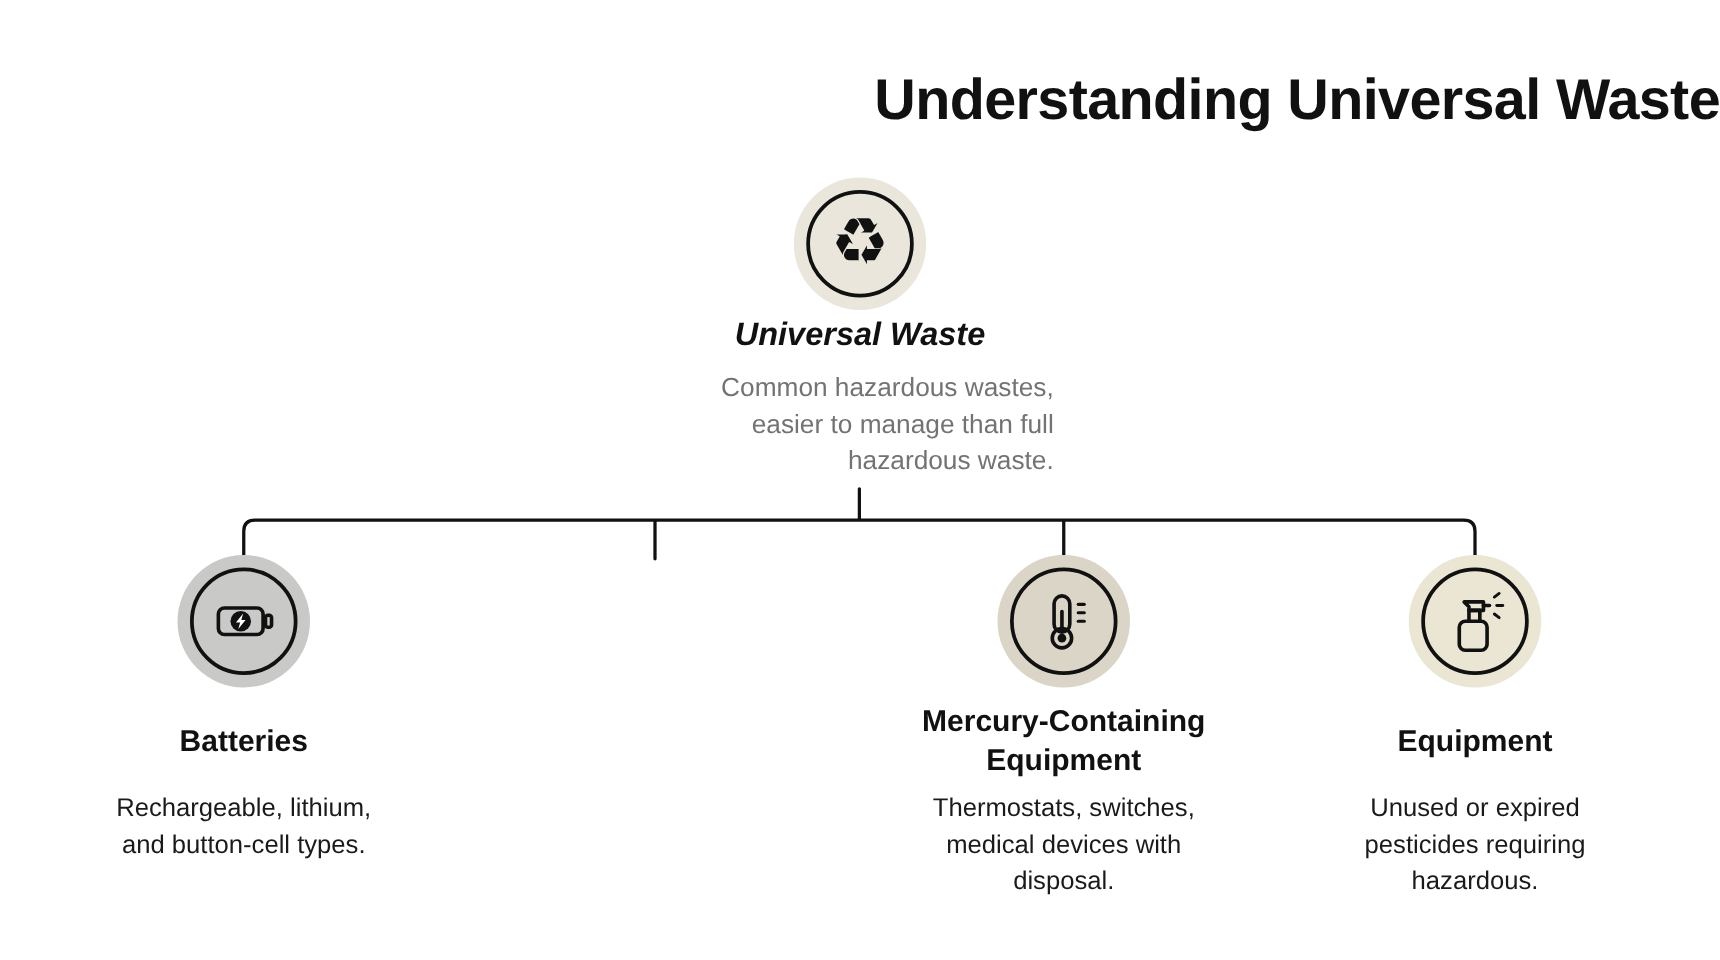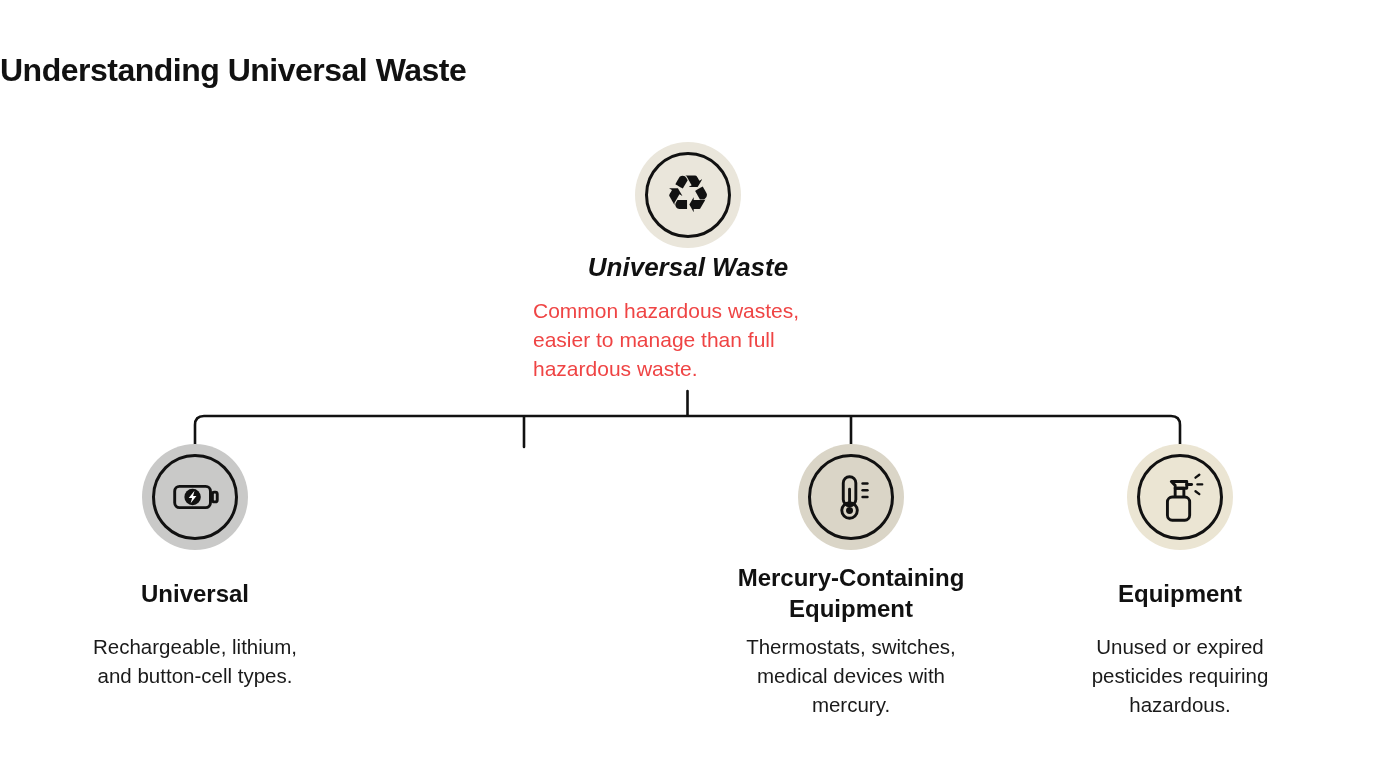--- a/index.html
+++ b/index.html
@@ -15,22 +15,22 @@
     height: 768px;
     background: #ffffff;
     overflow: hidden;
   }
   .page-title {
     position: absolute;
     top: 52px;
     left: 0;
     width: 100%;
     margin: 0;
-    text-align: left;
-    font-size: 32px;
+    text-align: right;
+    font-size: 46px;
     font-weight: 700;
     letter-spacing: -0.5px;
     color: #111111;
   }
   
   .circle {
     width: 106px;
     height: 106px;
     border-radius: 50%;
     display: flex;
@@ -69,24 +69,24 @@
     font-size: 26px;
     font-weight: 700;
     font-style: italic;
   }
   .root-desc {
     position: absolute;
     top: 296px;
     left: 533px;
     width: 310px;
     margin: 0;
-    text-align: left;
+    text-align: right;
     font-size: 21px;
     line-height: 29px;
-    color: #ef4444;
+    color: #737373;
   }
   
   .connector {
     position: absolute;
     top: 0;
     left: 0;
     pointer-events: none;
   }
   
   .col {
@@ -157,21 +157,21 @@
       <div class="ring">
         <svg class="icon-svg" width="58" height="58" viewBox="0 0 60 60">
           <rect x="9" y="19" width="37" height="22" rx="5" fill="none" stroke="#111" stroke-width="3"></rect>
           <rect x="48" y="25" width="5" height="10" rx="2" fill="none" stroke="#111" stroke-width="3"></rect>
           <circle cx="27.5" cy="30" r="8.5" fill="#111"></circle>
           <polygon points="29.5,23.5 23.5,31 27,31 25.5,36.5 31.5,29 28,29" fill="#fff"></polygon>
         </svg>
       </div>
     </div>
     <div class="child-label-wrap">
-      <h2 class="child-label">Universal</h2>
+      <h2 class="child-label">Batteries</h2>
     </div>
     <p class="child-desc">Rechargeable, lithium, and button-cell types.</p>
   </div>
 
 
   <div class="col col-2">
     <div class="circle" style="background-color: rgb(218, 213, 199);">
       <div class="ring">
         <svg class="icon-svg" width="58" height="58" viewBox="0 0 60 60">
           <rect x="22" y="9" width="13" height="30" rx="6.5" fill="none" stroke="#111" stroke-width="3"></rect>
@@ -180,21 +180,21 @@
           <circle cx="28.5" cy="44" r="3.6" fill="#111"></circle>
           <line x1="42" y1="16" x2="47" y2="16" stroke="#111" stroke-width="2.6" stroke-linecap="round"></line>
           <line x1="42" y1="23" x2="47" y2="23" stroke="#111" stroke-width="2.6" stroke-linecap="round"></line>
           <line x1="42" y1="30" x2="47" y2="30" stroke="#111" stroke-width="2.6" stroke-linecap="round"></line>
         </svg>
       </div>
     </div>
     <div class="child-label-wrap">
       <h2 class="child-label">Mercury-Containing Equipment</h2>
     </div>
-    <p class="child-desc">Thermostats, switches, medical devices with mercury.</p>
+    <p class="child-desc">Thermostats, switches, medical devices with disposal.</p>
   </div>
 
   <div class="col col-3">
     <div class="circle" style="background-color: rgb(235, 229, 211);">
       <div class="ring">
         <svg class="icon-svg" width="58" height="58" viewBox="0 0 60 60">
           <rect x="17" y="30" width="23" height="24" rx="5" fill="none" stroke="#111" stroke-width="3"></rect>
           <path d="M25 30 V21 H34 V30" fill="none" stroke="#111" stroke-width="3" stroke-linejoin="round"></path>
           <path d="M21 14 H37 V21 H25 V18 L21 14 Z" fill="none" stroke="#111" stroke-width="3" stroke-linejoin="round"></path>
           <line x1="37" y1="17" x2="42" y2="17" stroke="#111" stroke-width="3" stroke-linecap="round"></line>

